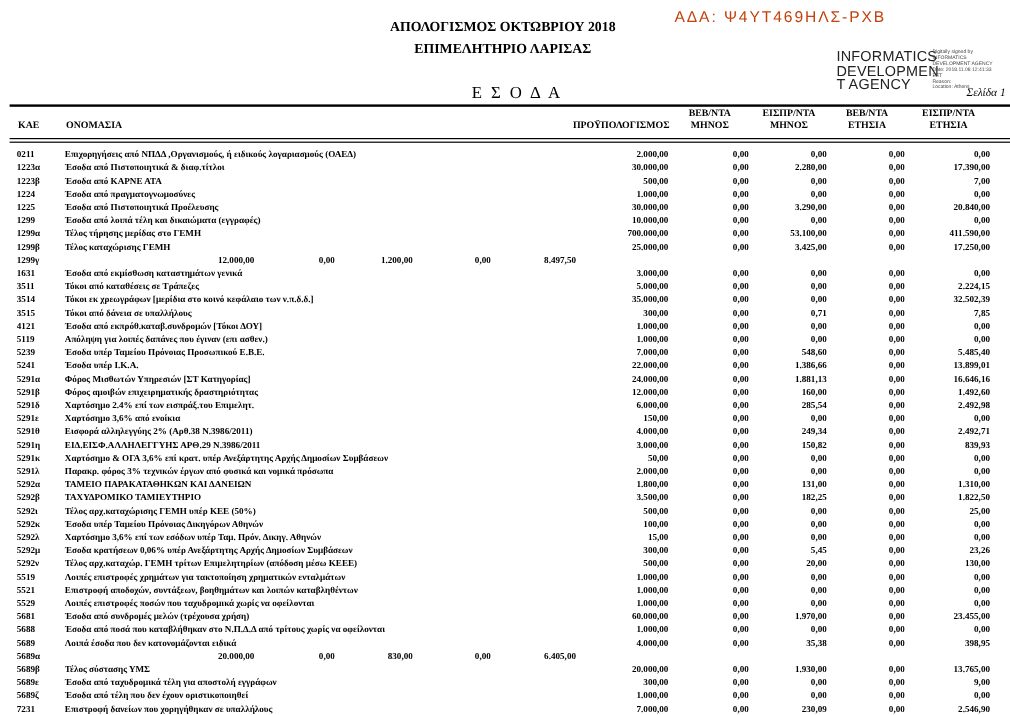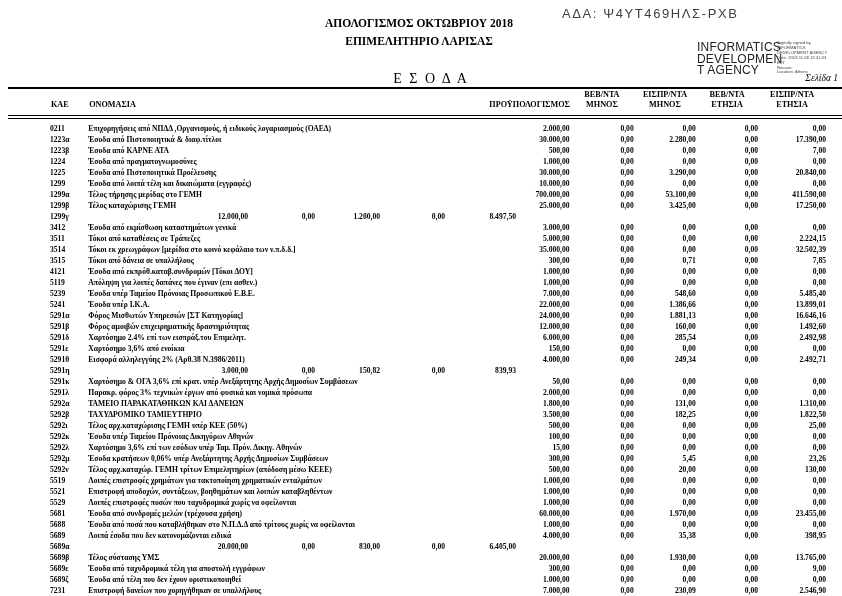--- a/index.html
+++ b/index.html
@@ -3,21 +3,21 @@
 <meta charset="utf-8">
 <style>
   * { margin:0; padding:0; box-sizing:border-box; }
   html,body { background:#e8e8e8; }
   .page {
     position:relative; width:842px; height:596px; background:#ffffff;
     font-family:"Liberation Serif", serif; color:#000; overflow:hidden;
   }
   .ada {
     position:absolute; left:562px; top:6px;
-    font-family:"Liberation Sans", sans-serif; font-size:13px; letter-spacing:1.6px; color:#404040;
+    font-family:"Liberation Sans", sans-serif; font-size:13px; letter-spacing:1.6px; color:#c2410c;
   }
   .title { position:absolute; left:0; width:838px; text-align:center; font-weight:bold; font-size:11.5px; }
   .t1 { top:17px; }
   .t2 { top:35px; }
   .stamp-agency {
     position:absolute; left:697px; top:42px; width:80px;
     font-family:"Liberation Sans", sans-serif; font-size:12px; line-height:11.5px;
     color:#222; white-space:pre-line; letter-spacing:0.2px;
   }
   .stamp-sig {
@@ -28,21 +28,21 @@
   .page-num { position:absolute; right:4px; top:73px; font-size:9.5px;font-style:italic; }
   .section { position:absolute; left:0; width:838px; top:71px; text-align:center; font-weight:normal; font-size:14px; letter-spacing:2px;margin-left:12px; }
   .rule-top { position:absolute; left:8px; width:834px; top:87px; border-top:2px solid #000; }
   .rule-double { position:absolute; left:8px; width:834px; top:115px; height:4px; border-top:1.5px solid #000; border-bottom:1.5px solid #000; }
 
   .hrow {
     position:absolute; left:0; top:90px; width:826px; padding-left:15px;
     display:flex; align-items:flex-end; font-weight:bold; font-size:8.2px; line-height:9.5px;
   }
   .cell { overflow:hidden; white-space:nowrap; }
-  .c-code   { width:40px;margin-left:36px; }
+  .c-code   { width:40px; }
   .c-name   { width:345px; }
   .c-budget { width:158px; text-align:right; }
   .c-bm     { width:67px;  text-align:right; }
   .c-em     { width:65px;  text-align:right; }
   .c-by     { width:65px;  text-align:right; }
   .c-ey     { width:71px;  text-align:right; }
   .hrow .c-bm, .hrow .c-em, .hrow .c-by, .hrow .c-ey { text-align:center; white-space:pre-line; }
 
   .tbody { position:absolute; left:0; top:123px; width:842px; }
   .row {
@@ -164,21 +164,21 @@
       </div>
       <div class="row">
         <div class="cell c-code">1299γ</div>
         <div class="cell c-budget">12.000,00</div>
         <div class="cell c-bm">0,00</div>
         <div class="cell c-em">1.200,00</div>
         <div class="cell c-by">0,00</div>
         <div class="cell c-ey">8.497,50</div>
       </div>
       <div class="row">
-        <div class="cell c-code">3412</div>
+        <div class="cell c-code">1631</div>
         <div class="cell c-name">Έσοδα από εκμίσθωση καταστημάτων γενικά</div>
         <div class="cell c-budget">3.000,00</div>
         <div class="cell c-bm">0,00</div>
         <div class="cell c-em">0,00</div>
         <div class="cell c-by">0,00</div>
         <div class="cell c-ey">0,00</div>
       </div>
       <div class="row">
         <div class="cell c-code">3511</div>
         <div class="cell c-name">Τόκοι από καταθέσεις σε Τράπεζες</div>
@@ -282,20 +282,21 @@
         <div class="cell c-code">5291θ</div>
         <div class="cell c-name">Εισφορά αλληλεγγύης 2% (Αρθ.38 Ν.3986/2011)</div>
         <div class="cell c-budget">4.000,00</div>
         <div class="cell c-bm">0,00</div>
         <div class="cell c-em">249,34</div>
         <div class="cell c-by">0,00</div>
         <div class="cell c-ey">2.492,71</div>
       </div>
       <div class="row">
         <div class="cell c-code">5291η</div>
+        <div class="cell c-name">ΕΙΔ.ΕΙΣΦ.ΑΛΛΗΛΕΓΓΥΗΣ ΑΡΘ.29 Ν.3986/2011</div>
         <div class="cell c-budget">3.000,00</div>
         <div class="cell c-bm">0,00</div>
         <div class="cell c-em">150,82</div>
         <div class="cell c-by">0,00</div>
         <div class="cell c-ey">839,93</div>
       </div>
       <div class="row">
         <div class="cell c-code">5291κ</div>
         <div class="cell c-name">Χαρτόσημο &amp; ΟΓΑ 3,6% επί κρατ. υπέρ Ανεξάρτητης Αρχής Δημοσίων Συμβάσεων</div>
         <div class="cell c-budget">50,00</div>

